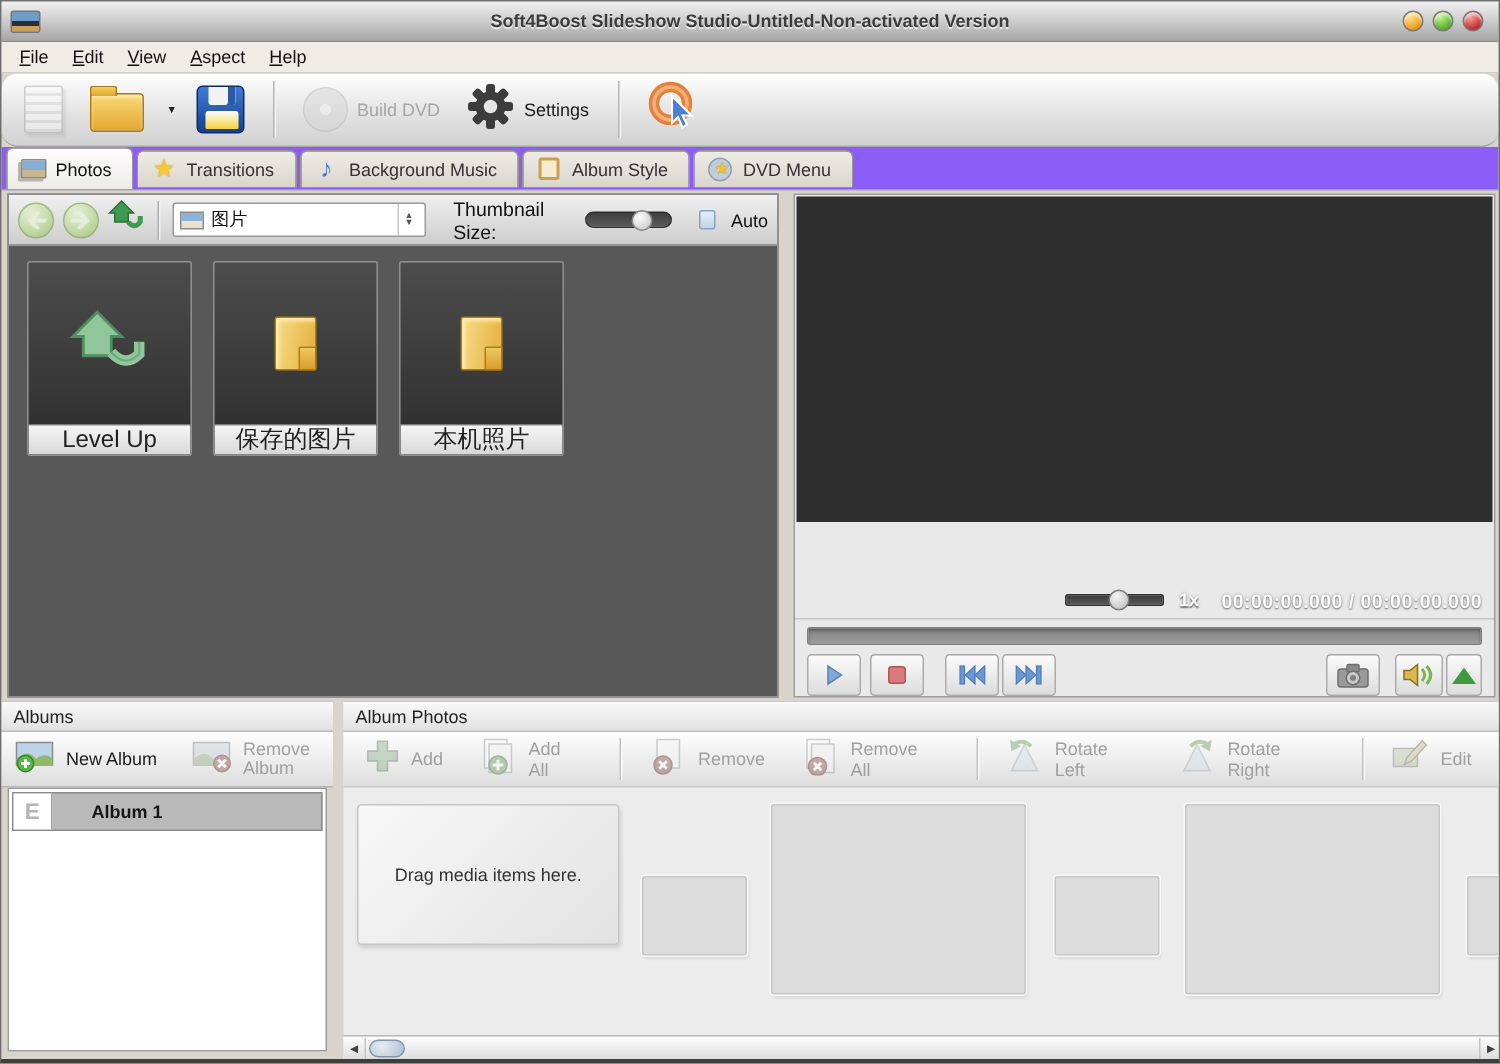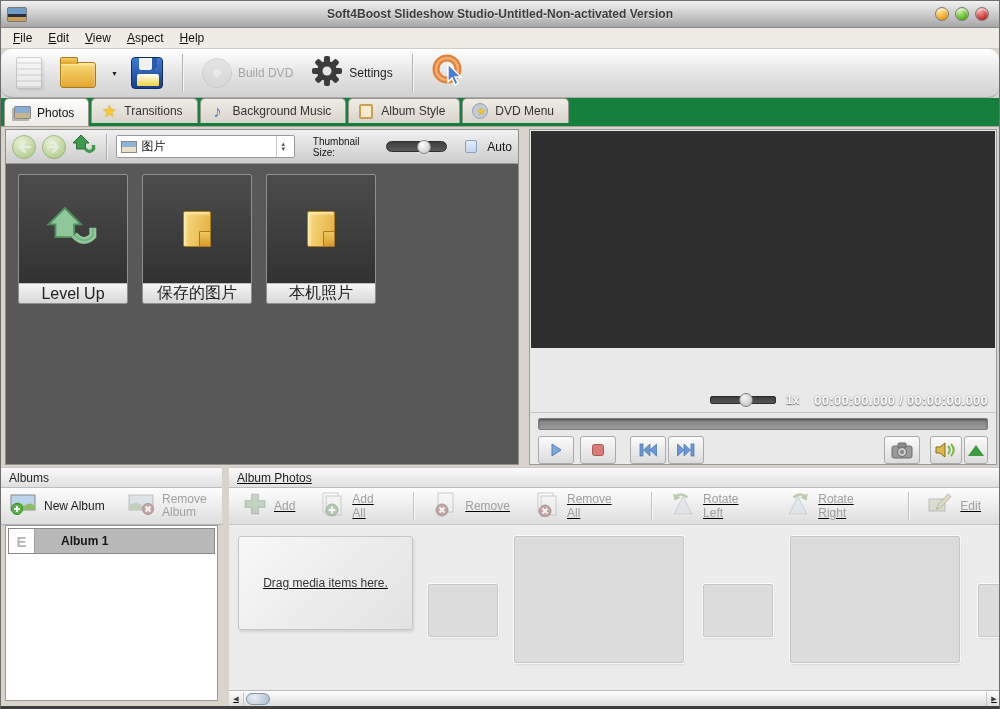--- a/index.html
+++ b/index.html
@@ -63,22 +63,22 @@
       border:1px solid #0f2c66; border-radius:4px; }
   .icon-save::before { content:""; position:absolute; left:7px; top:0; width:18px; height:12px;
       background:#f2f2f2; border-radius:0 0 2px 2px; box-shadow:inset -5px 0 0 #2c58a8; }
   .icon-save::after { content:""; position:absolute; left:5px; bottom:2px; width:22px; height:12px;
       background:linear-gradient(#fdfdfd,#f6d23e); border-radius:2px 2px 1px 1px; }
   .icon-dvd { width:30px; height:30px; border-radius:50%;
       background:radial-gradient(circle, #f2f2f2 0 18%, #cdd6cd 19% 100%); border:1px solid #aab4aa; }
   
   .tabstrip {
     position:absolute; left:0; top:97px; right:0; height:29px;
-    background:#15803d; border-bottom:1px solid #a5a19a;
-    display:flex; align-items:flex-start; padding-left:3px;
+    background:#8b5cf6; border-bottom:1px solid #a5a19a;
+    display:flex; align-items:center; padding-left:3px;
   }
   .tab {
     display:flex; align-items:center; gap:6px; height:25px; padding:0 14px 0 8px;
     border:1px solid #9a968f; border-bottom:none; border-radius:5px 5px 0 0;
     background:linear-gradient(#efece6,#d9d5cd); margin-right:2px;
     font-size:12px; color:#333;
   }
   .tab.active { height:28px; background:linear-gradient(#fdfdfc,#ecebe7); font-weight:normal; color:#111; }
   .tabicon { display:inline-flex; align-items:center; justify-content:center; width:18px; height:16px; }
   .ti-photo { width:17px; height:13px; border:1px solid #888; border-radius:1px;
@@ -109,21 +109,21 @@
   .combobox {
     width:192px; height:23px; background:#fff; border:1px solid #9a9a9a; border-radius:2px;
     display:flex; align-items:center; padding:0 4px; gap:5px;
   }
   .combo-img { width:16px; height:12px; border:1px solid #8a8a8a;
       background:linear-gradient(#8db4d8 55%, #e8e2c8 55%); }
   .combo-value { font-size:12px; color:#111; flex:1; }
   .combo-spin { display:flex; flex-direction:column; align-items:center; justify-content:center;
       width:14px; height:21px; border-left:1px solid #c8c8c8; color:#555; }
   .combo-spin span { font-size:6px; line-height:5px; }
-  .thumb-label { font-size:10px; color:#111; margin-left:12px; }
+  .thumb-label { font-size:13px; color:#111; margin-left:12px; }
   .size-slider { position:relative; width:66px; height:11px; border-radius:6px;
       background:linear-gradient(#3f3f3f,#5a5a5a); border:1px solid #2f2f2f; }
   .size-thumb { position:absolute; left:30px; top:-2px; width:14px; height:14px; border-radius:50%;
       background:radial-gradient(circle at 35% 30%, #fdfdfd, #c2c2c2); border:1px solid #8a8a8a; }
   .auto-check { width:13px; height:13px; border-radius:2px; margin-left:12px;
       background:linear-gradient(#e4eefa,#c2d4ea); border:1px solid #8aa2c4; }
   .auto-label { font-size:12px; color:#111; margin-left:4px; }
   .files { flex:1; padding:10px 12px; display:flex; gap:14px; align-items:flex-start; }
   .file-item { width:110px; height:130px; border:1px solid #8f8f8f; border-radius:2px;
       background:linear-gradient(#4c4c4c,#2d2d2d); display:flex; flex-direction:column; overflow:hidden; }
@@ -173,21 +173,21 @@
   .mbtn .mlabel { font-size:12px; color:#1c1c1c; }
   .mbtn.disabled .mlabel { color:#a0a0a0; }
   .mbtn.disabled svg { opacity:.5; filter:grayscale(.6); }
   .wrap2 { width:52px; line-height:1.05; }
   .albums-list { flex:1; margin:0 4px 6px 4px; background:#fff; border:1px solid #9a9a9a; padding:2px; }
   .album-row { height:26px; background:#b9b9b9; border:1px solid #8a8a8a; display:flex; align-items:center; }
   .album-ico { width:26px; height:24px; background:#fff; border-right:1px solid #9f9f9f;
       color:#b5b5b5; font-size:15px; font-weight:bold; display:flex; align-items:center; justify-content:center; }
   .album-label { font-size:12px; font-weight:bold; color:#161616; margin-left:26px; }
   .vsplit { position:absolute; left:221px; top:0; width:7px; height:240px; background:#d8d4cb; }
-  .photos-panel { position:absolute; left:228px; top:0; width:772px; height:240px; display:flex; flex-direction:column; background:#ececec;text-decoration:underline; }
+  .photos-panel { position:absolute; left:228px; top:0; width:772px; height:240px; display:flex; flex-direction:column; background:#ececec; }
   .photos-toolbar { height:37px; background:linear-gradient(#fdfdfd,#dedede);
       border-bottom:1px solid #c5c5c5; display:flex; align-items:center; padding:0 10px; gap:10px; }
   .photos-toolbar .mbtn { gap:7px; padding:2px 10px 2px 4px; }
   .ptsep { width:1px; height:28px; background:#c2c2c2; box-shadow:1px 0 0 #fafafa; margin:0 4px; }
   .strip { position:relative; flex:1; overflow:hidden; display:flex; align-items:flex-start; padding:11px 0 0 9px; }
   .dropbox { width:175px; height:94px; flex:0 0 auto;
       background:linear-gradient(135deg,#f8f8f8,#e2e2e2); border:1px solid #c6c6c6; border-radius:3px;
       box-shadow:1px 2px 3px rgba(0,0,0,.12);
       display:flex; align-items:center; justify-content:center; font-size:12px; color:#333; }
   .ph { flex:0 0 auto; background:#dcdcdc; border:1px solid #c6c6c6; border-radius:2px;

